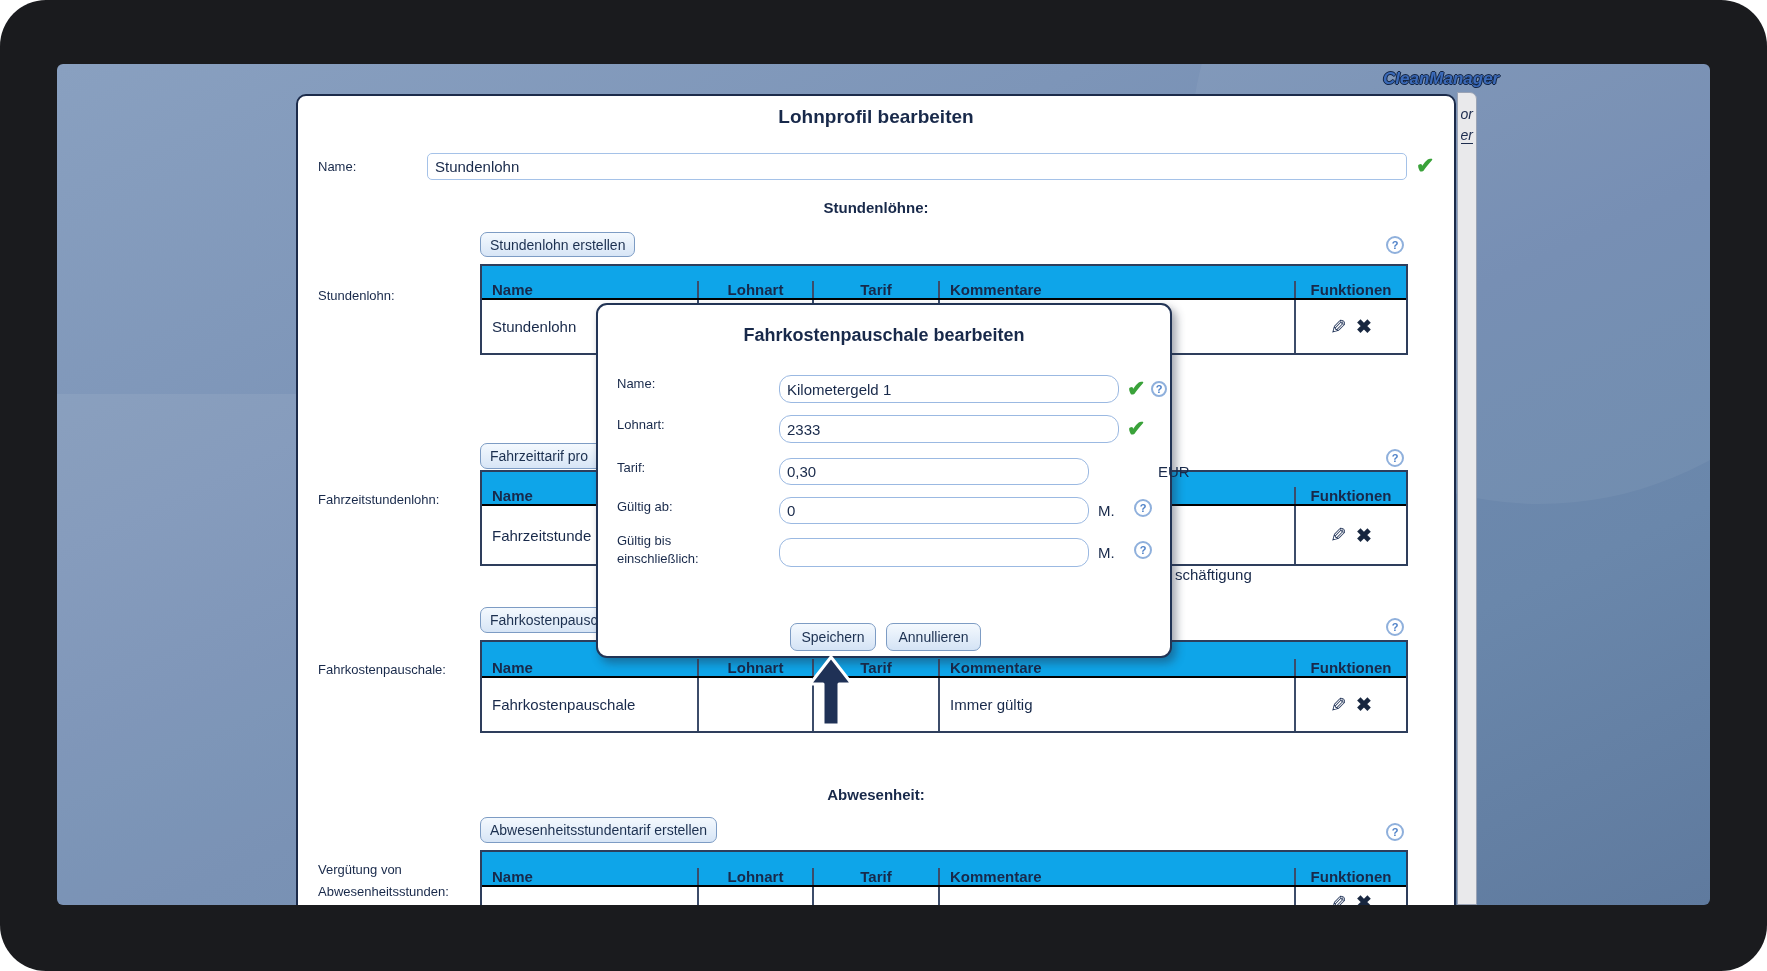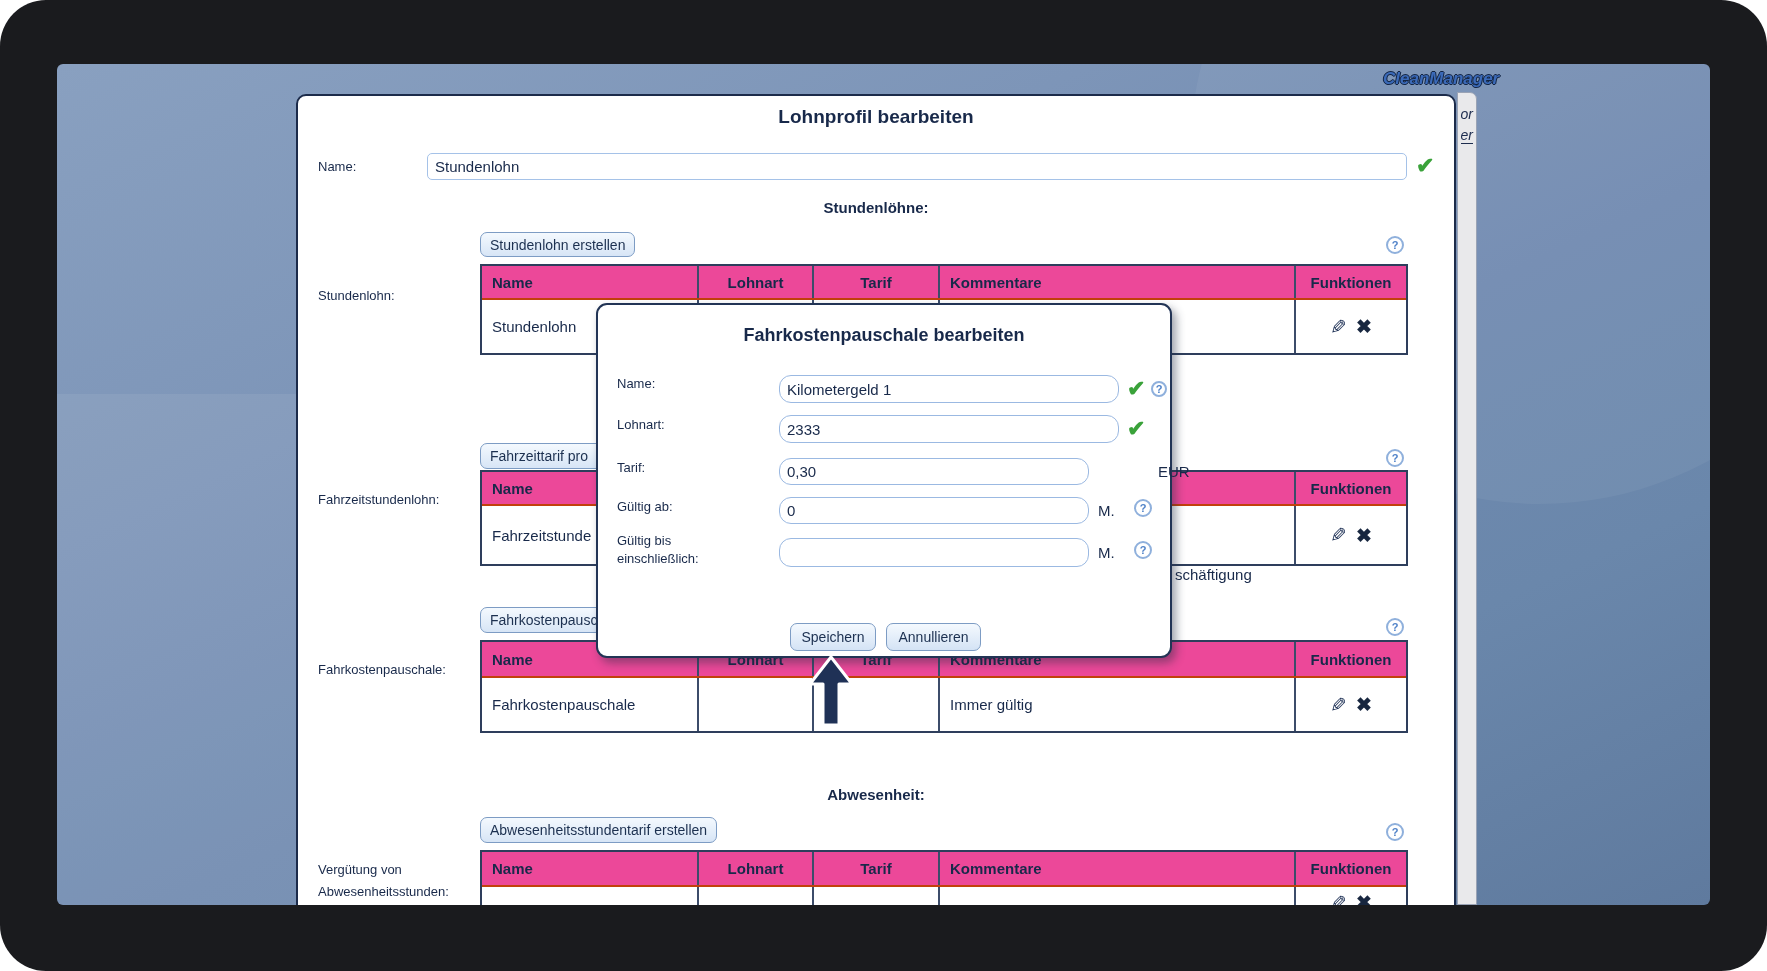--- a/index.html
+++ b/index.html
@@ -27,21 +27,21 @@
          font-size:15px; color:#18294a; padding:0 7px; background:#fff; outline:none; }
   .check { position:absolute; color:#3aa23a; font-size:22px; font-weight:bold; line-height:1; }
   .help { position:absolute; width:18px; height:18px; border:2px solid #8fb0dc; border-radius:50%; color:#4f82c8;
           background:rgba(255,255,255,.65); font-size:11px; font-weight:bold; text-align:center; line-height:14px; }
   .btn { position:absolute; background:linear-gradient(#f4f9fe,#d7e5f6); border:1px solid #7d9cc4; border-radius:7px;
          font-family:"Liberation Sans",sans-serif; font-size:14px; color:#1c3050; padding:0 9px; white-space:nowrap;
          overflow:hidden; text-align:left; }
   .hdg { position:absolute; left:0; width:100%; text-align:center; font-weight:bold; font-size:15px; }
   .tbl { position:absolute; width:928px; border:2px solid #2e3e5c; background:#fff; }
   .row { display:flex; }
-  .hrow { background:#ec4899; border-bottom:2px solid #c2410c; height:34px; }
+  .hrow { background:#0ea5e9; border-bottom:2px solid #000000; height:34px;align-items:flex-end; }
   .cell { padding:0 10px; font-size:15px; display:flex; align-items:center; border-right:2px solid #3c4c6a; }
   .cell:last-child { border-right:none;border-radius:13px; }
   .hrow .cell { font-weight:bold; }
   .w0 { flex:0 0 217px; } .w1 { flex:0 0 115px; justify-content:center; } .w2 { flex:0 0 126px; justify-content:center; }
   .w3 { flex:0 0 356px; } .w4 { flex:1; justify-content:center; }
   .icon-edit { font-size:20px; color:#24365a; transform:scaleX(-1); display:inline-block; line-height:1; }
   .icon-x { font-size:19px; font-weight:bold; color:#17263f; line-height:1; margin-left:9px; }
   .modal { position:absolute; left:298px; top:207px; width:576px; height:355px; background:#fff;
            border:2px solid #223455; border-radius:11px; z-index:10; box-shadow:4px 5px 10px rgba(35,45,65,.45); }
   .modal .inp { border:1px solid #9bb9e2; border-radius:12px; }

